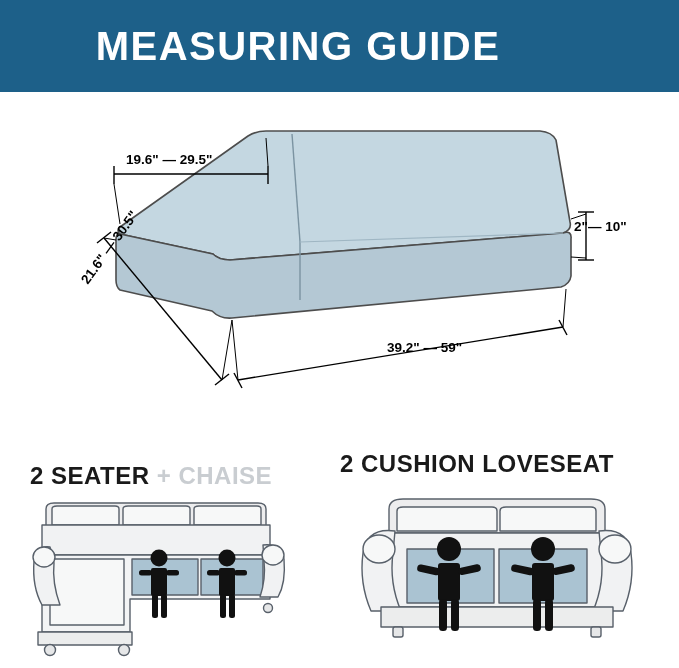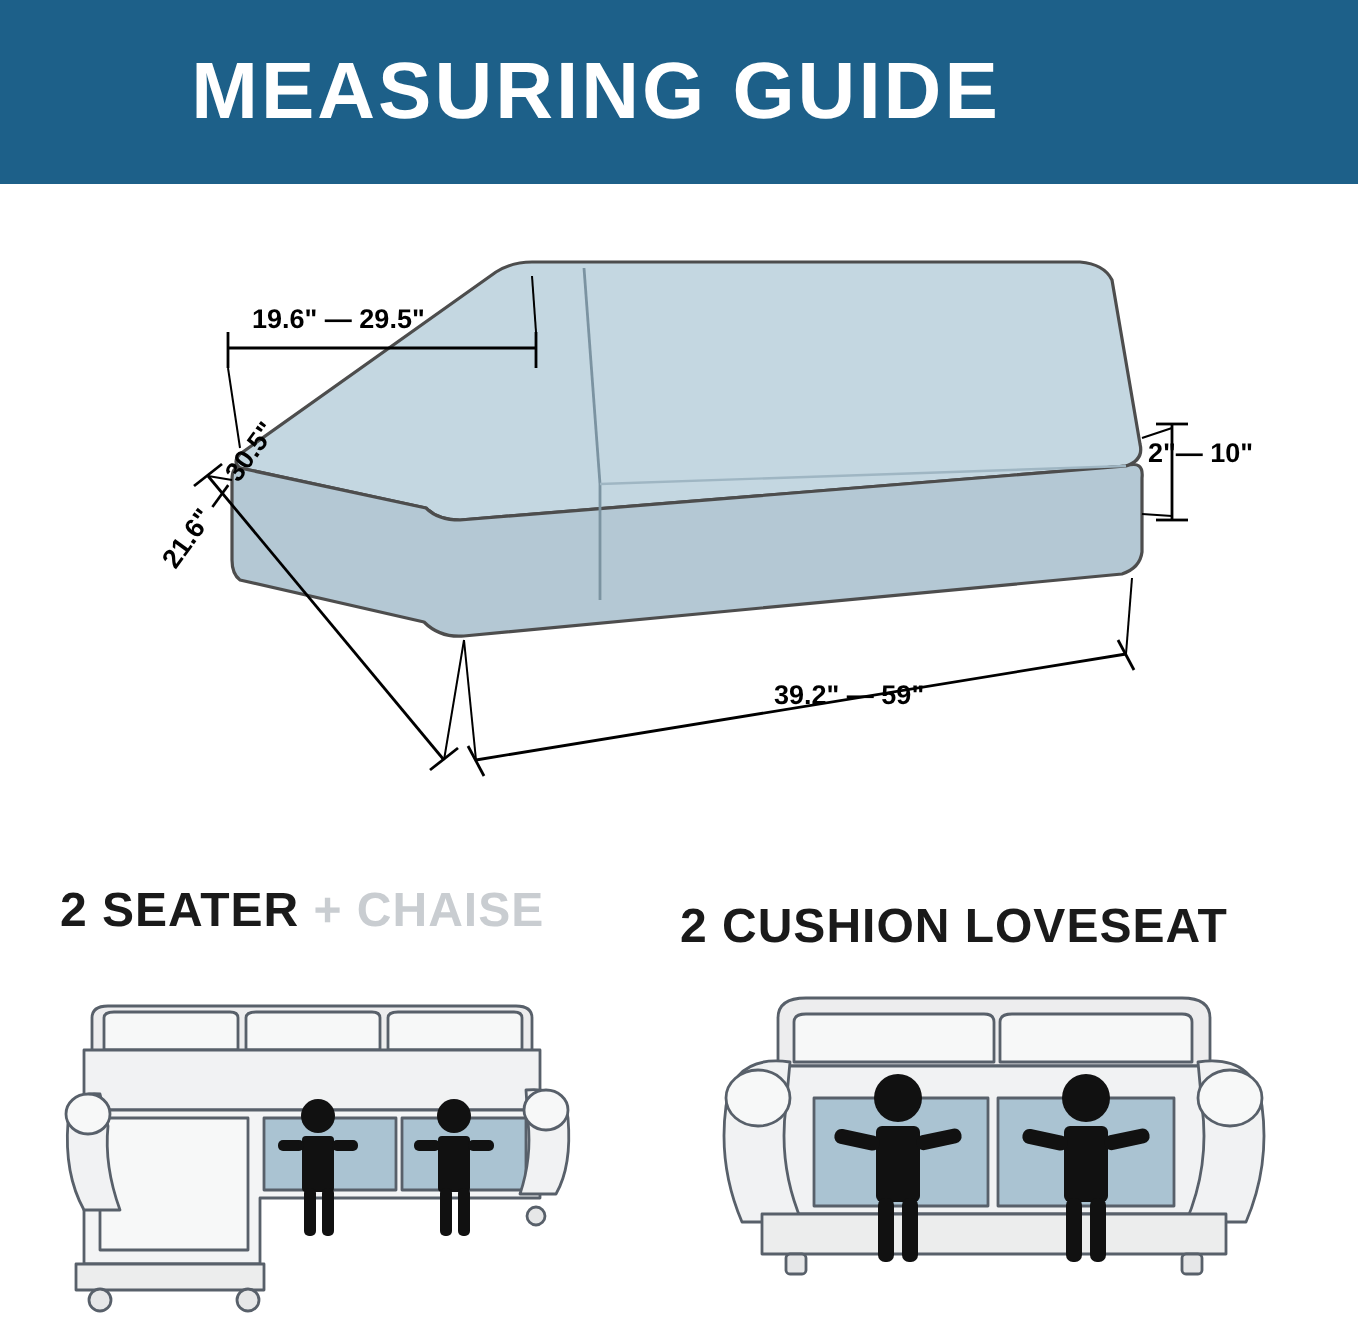--- a/index.html
+++ b/index.html
@@ -97,21 +97,21 @@
     letter-spacing: 0.5px;
     font-family: "Liberation Sans", sans-serif;
     color: #1a1a1a;
     white-space: nowrap;
   }
   .section-title .muted {
     color: #c9cdd1;
   }
   .title-left {
     left: 30px;
-    top: 442px;
+    top: 462px;
   }
   .title-right {
     left: 340px;
     top: 450px;
     text-align: right;
   }
 
   .illus {
     position: absolute;
   }

